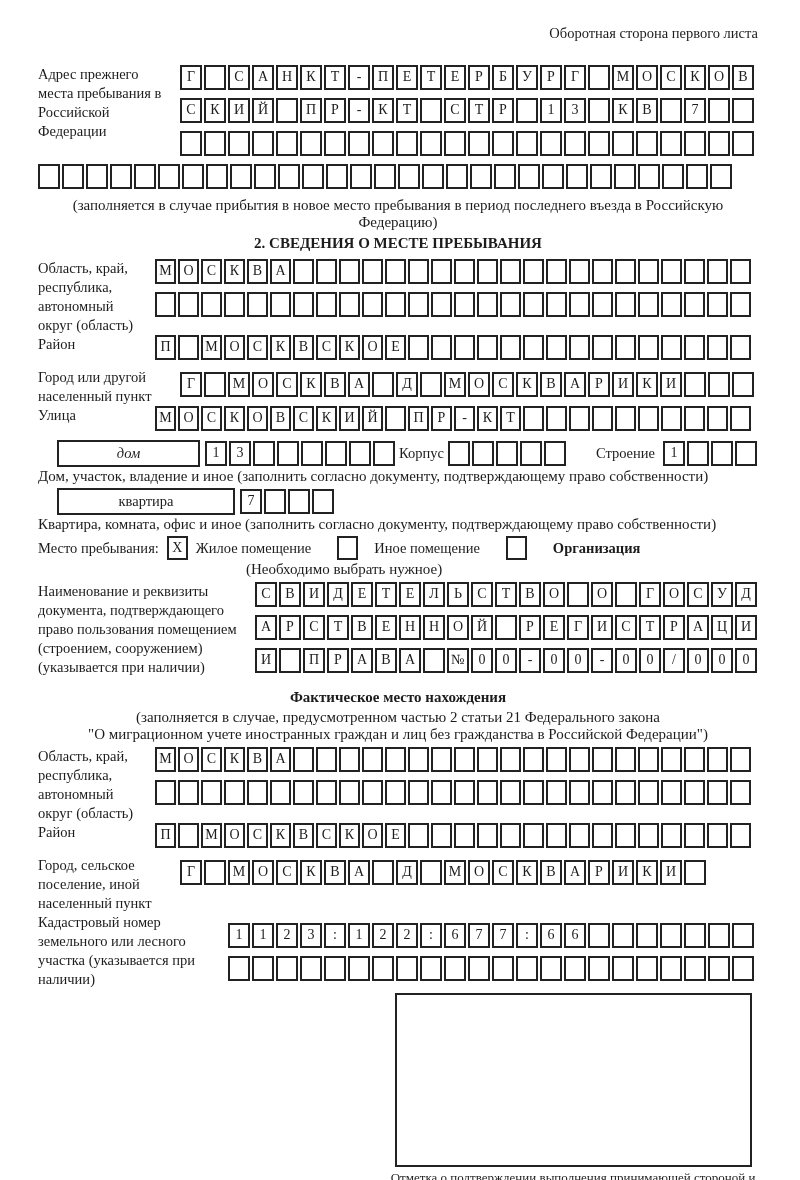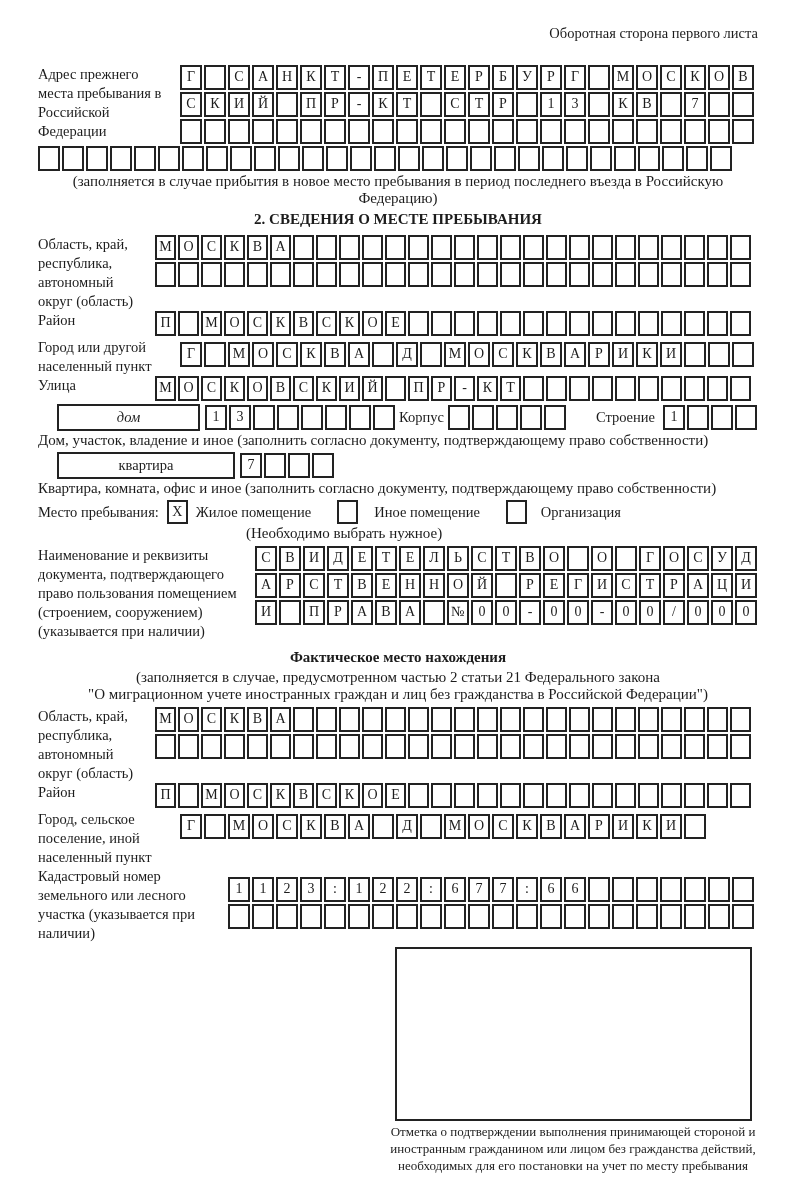--- a/index.html
+++ b/index.html
@@ -10,21 +10,21 @@
 
   .hdr{text-align:right;font-size:14.5px;line-height:19px;margin-bottom:22px;}
 
   .frow{display:flex;align-items:flex-start;}
   .label{font-size:14.5px;line-height:19px;box-sizing:border-box;padding-right:6px;}
   .w142{width:142px;min-width:142px;}
   .w117{width:117px;min-width:117px;}
   .w217{width:217px;min-width:217px;}
   .w190{width:190px;min-width:190px;}
 
-  .grid{white-space:nowrap;height:25px;margin-bottom:2px;}
+  .grid{white-space:nowrap;height:25px;margin-bottom:8px;}
   .cell{display:inline-block;box-sizing:border-box;width:22px;height:25px;
         border:2px solid #222;margin-right:2px;text-align:center;
         font-size:14px;line-height:20px;vertical-align:top;background:#fff;}
   .g26 .cell{width:21px;}
 
   .caption{font-size:15px;line-height:17px;}
   .center{text-align:center;}
   .sect-title{font-size:15px;font-weight:bold;text-align:center;
               line-height:20px;margin:2px 0 6px 0;}
 
@@ -109,21 +109,21 @@
   </div>
   <div class="caption mb2">Квартира, комната, офис и иное (заполнить согласно документу, подтверждающему право собственности)</div>
 
   <div class="frow stayrow">
     <span class="optlabel">Место пребывания:</span>
     <span class="cb" style="margin-left:8px;">X</span>
     <span class="optlabel" style="margin-left:8px;text-align:center;">Жилое помещение</span>
     <span class="cb" style="margin-left:26px;"></span>
     <span class="optlabel" style="margin-left:16px;">Иное помещение</span>
     <span class="cb" style="margin-left:26px;"></span>
-    <span class="optlabel" style="margin-left:14px;">Организация</span>
+    <span class="optlabel" style="margin-left:26px;font-weight:bold;">Организация</span>
   </div>
   <div class="caption" style="margin-left:208px;">(Необходимо выбрать нужное)</div>
 
   <div class="frow mt4">
     <div class="label w217">Наименование и реквизиты документа, подтверждающего право пользования помещением (строением, сооружением) (указывается при наличии)</div>
     <div>
       <div class="grid"><span class="cell">С</span><span class="cell">В</span><span class="cell">И</span><span class="cell">Д</span><span class="cell">Е</span><span class="cell">Т</span><span class="cell">Е</span><span class="cell">Л</span><span class="cell">Ь</span><span class="cell">С</span><span class="cell">Т</span><span class="cell">В</span><span class="cell">О</span><span class="cell"></span><span class="cell">О</span><span class="cell"></span><span class="cell">Г</span><span class="cell">О</span><span class="cell">С</span><span class="cell">У</span><span class="cell">Д</span></div>
       <div class="grid"><span class="cell">А</span><span class="cell">Р</span><span class="cell">С</span><span class="cell">Т</span><span class="cell">В</span><span class="cell">Е</span><span class="cell">Н</span><span class="cell">Н</span><span class="cell">О</span><span class="cell">Й</span><span class="cell"></span><span class="cell">Р</span><span class="cell">Е</span><span class="cell">Г</span><span class="cell">И</span><span class="cell">С</span><span class="cell">Т</span><span class="cell">Р</span><span class="cell">А</span><span class="cell">Ц</span><span class="cell">И</span></div>
       <div class="grid"><span class="cell">И</span><span class="cell"></span><span class="cell">П</span><span class="cell">Р</span><span class="cell">А</span><span class="cell">В</span><span class="cell">А</span><span class="cell"></span><span class="cell">№</span><span class="cell">0</span><span class="cell">0</span><span class="cell">-</span><span class="cell">0</span><span class="cell">0</span><span class="cell">-</span><span class="cell">0</span><span class="cell">0</span><span class="cell">/</span><span class="cell">0</span><span class="cell">0</span><span class="cell">0</span></div>
     </div>

